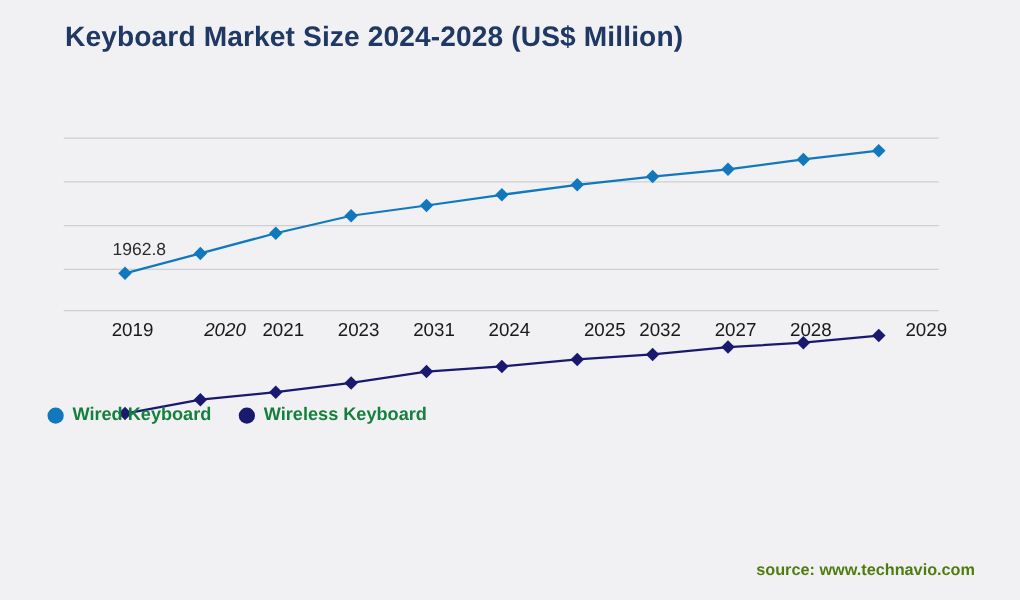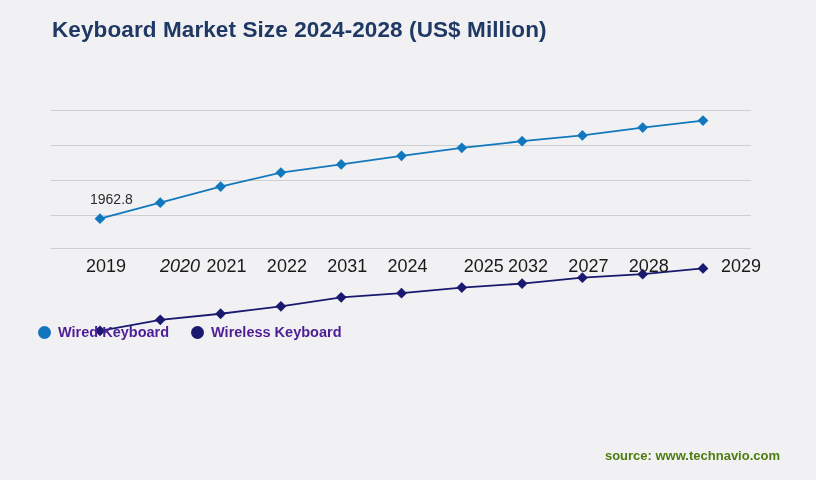--- a/index.html
+++ b/index.html
@@ -62,21 +62,21 @@
   #x-axis {
     position: absolute;
     left: 51px;
     top: 256px;
     width: 700px;
     height: 20px;
   }
   .x-tick {
     position: absolute;
     top: 0;
-    font-size: 18px;
+    font-size: 15px;
     color: #1a1a1a;
     text-align: center;
     transform: translateX(-50%);
     white-space: nowrap;
   }
   
   #legend {
     position: absolute;
     left: 38px;
     top: 324px;
@@ -92,21 +92,21 @@
   .legend-dot {
     width: 13px;
     height: 13px;
     border-radius: 50%;
     display: block;
     flex: 0 0 auto;
   }
   .legend-label {
     font-size: 14.5px;
     font-weight: bold;
-    color: #4c1d95;
+    color: #15803d;
     white-space: nowrap;
   }
   
   #source-note {
     position: absolute;
     right: 36px;
     bottom: 17px;
     font-size: 13px;
     font-weight: bold;
     color: #4d7c0f;
@@ -158,21 +158,21 @@
         </g>
     </svg>
 
     <div class="data-label" id="first-point-label" style="left: 39px; top: 82.6925px;">1962.8</div>
   </div>
 
   <div id="x-axis">
       <div class="x-tick" style="left: 55px;">2019</div>
       <div class="x-tick" style="left: 129px; font-style: italic;">2020</div>
       <div class="x-tick" style="left: 175.6px;">2021</div>
-      <div class="x-tick" style="left: 235.9px;">2022</div>
+      <div class="x-tick" style="left: 235.9px;">2023</div>
       <div class="x-tick" style="left: 296.2px;">2031</div>
       <div class="x-tick" style="left: 356.5px;">2024</div>
       <div class="x-tick" style="left: 416.8px; margin-left: 16px;">2025</div>
       <div class="x-tick" style="left: 477.1px;">2032</div>
       <div class="x-tick" style="left: 537.4px;">2027</div>
       <div class="x-tick" style="left: 597.7px;">2028</div>
       <div class="x-tick" style="left: 690px;">2029</div>
     </div>
 
   <div id="legend">

